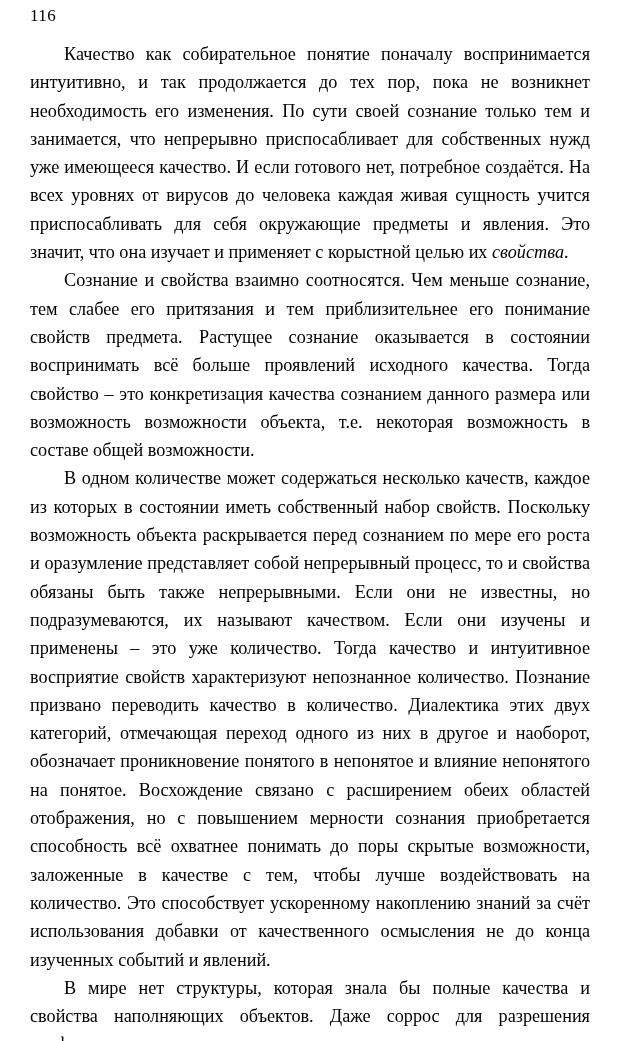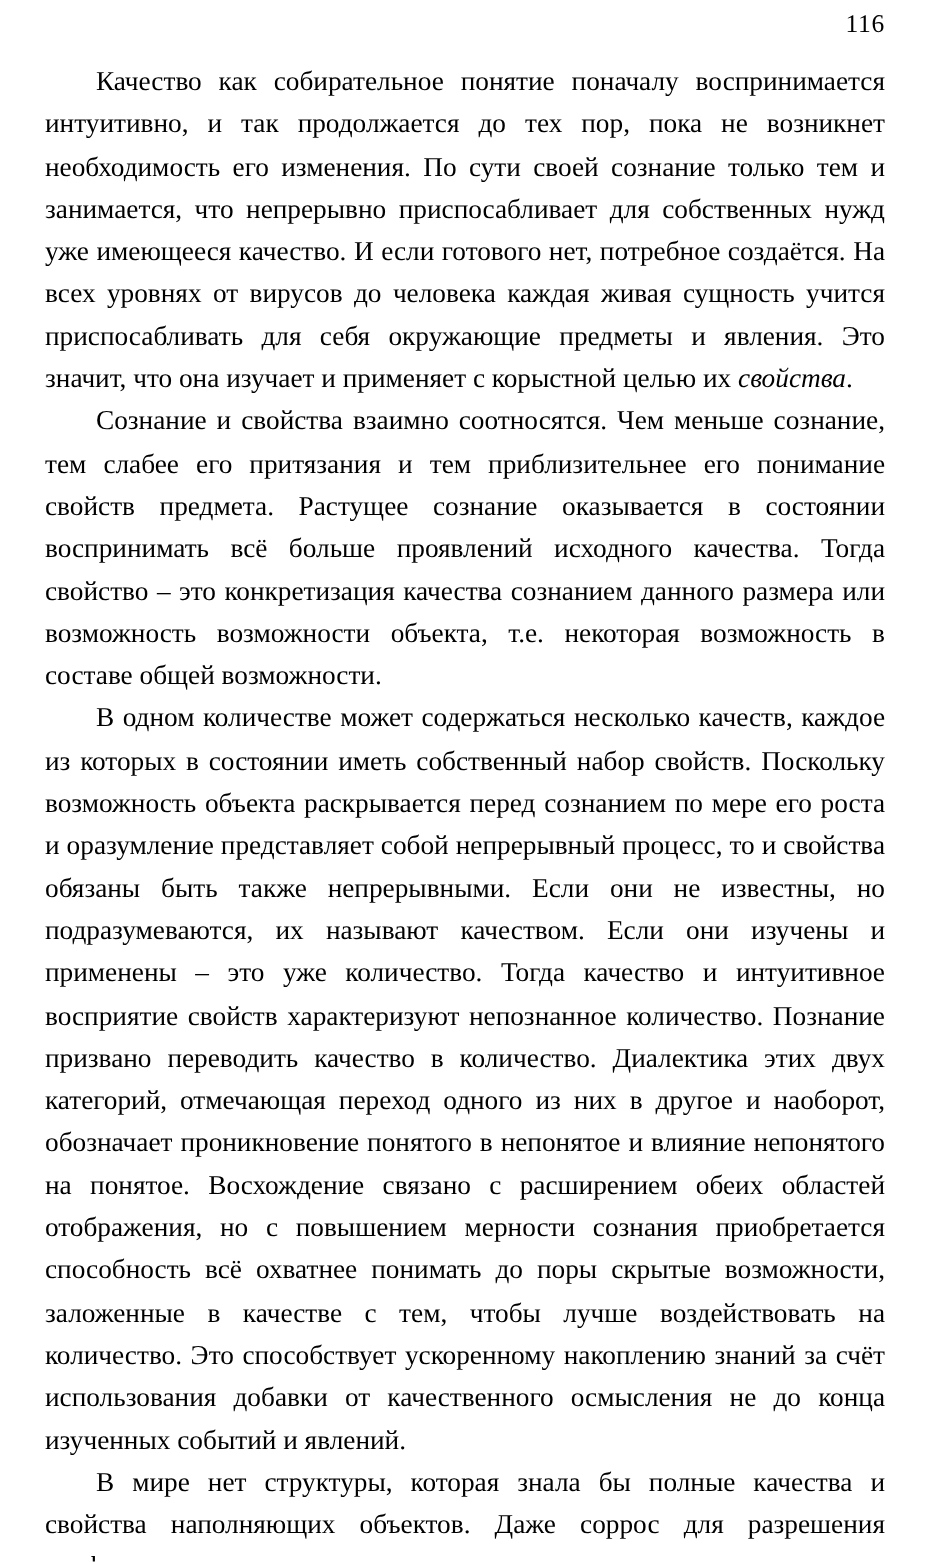--- a/index.html
+++ b/index.html
@@ -15,21 +15,21 @@
     overflow: hidden;
   }
   .page {
     position: relative;
     width: 620px;
     height: 1041px;
     box-sizing: border-box;
     padding: 0 30px;
   }
   .page-number {
-    text-align: right;
+    text-align: left;
     font-size: 17px;
     margin-top: 6px;
     margin-bottom: 14px;
     letter-spacing: 0.5px;
   }
   .body-text p {
     margin: 0;
     text-align: justify;
     text-indent: 34px;
     font-size: 18.2px;

